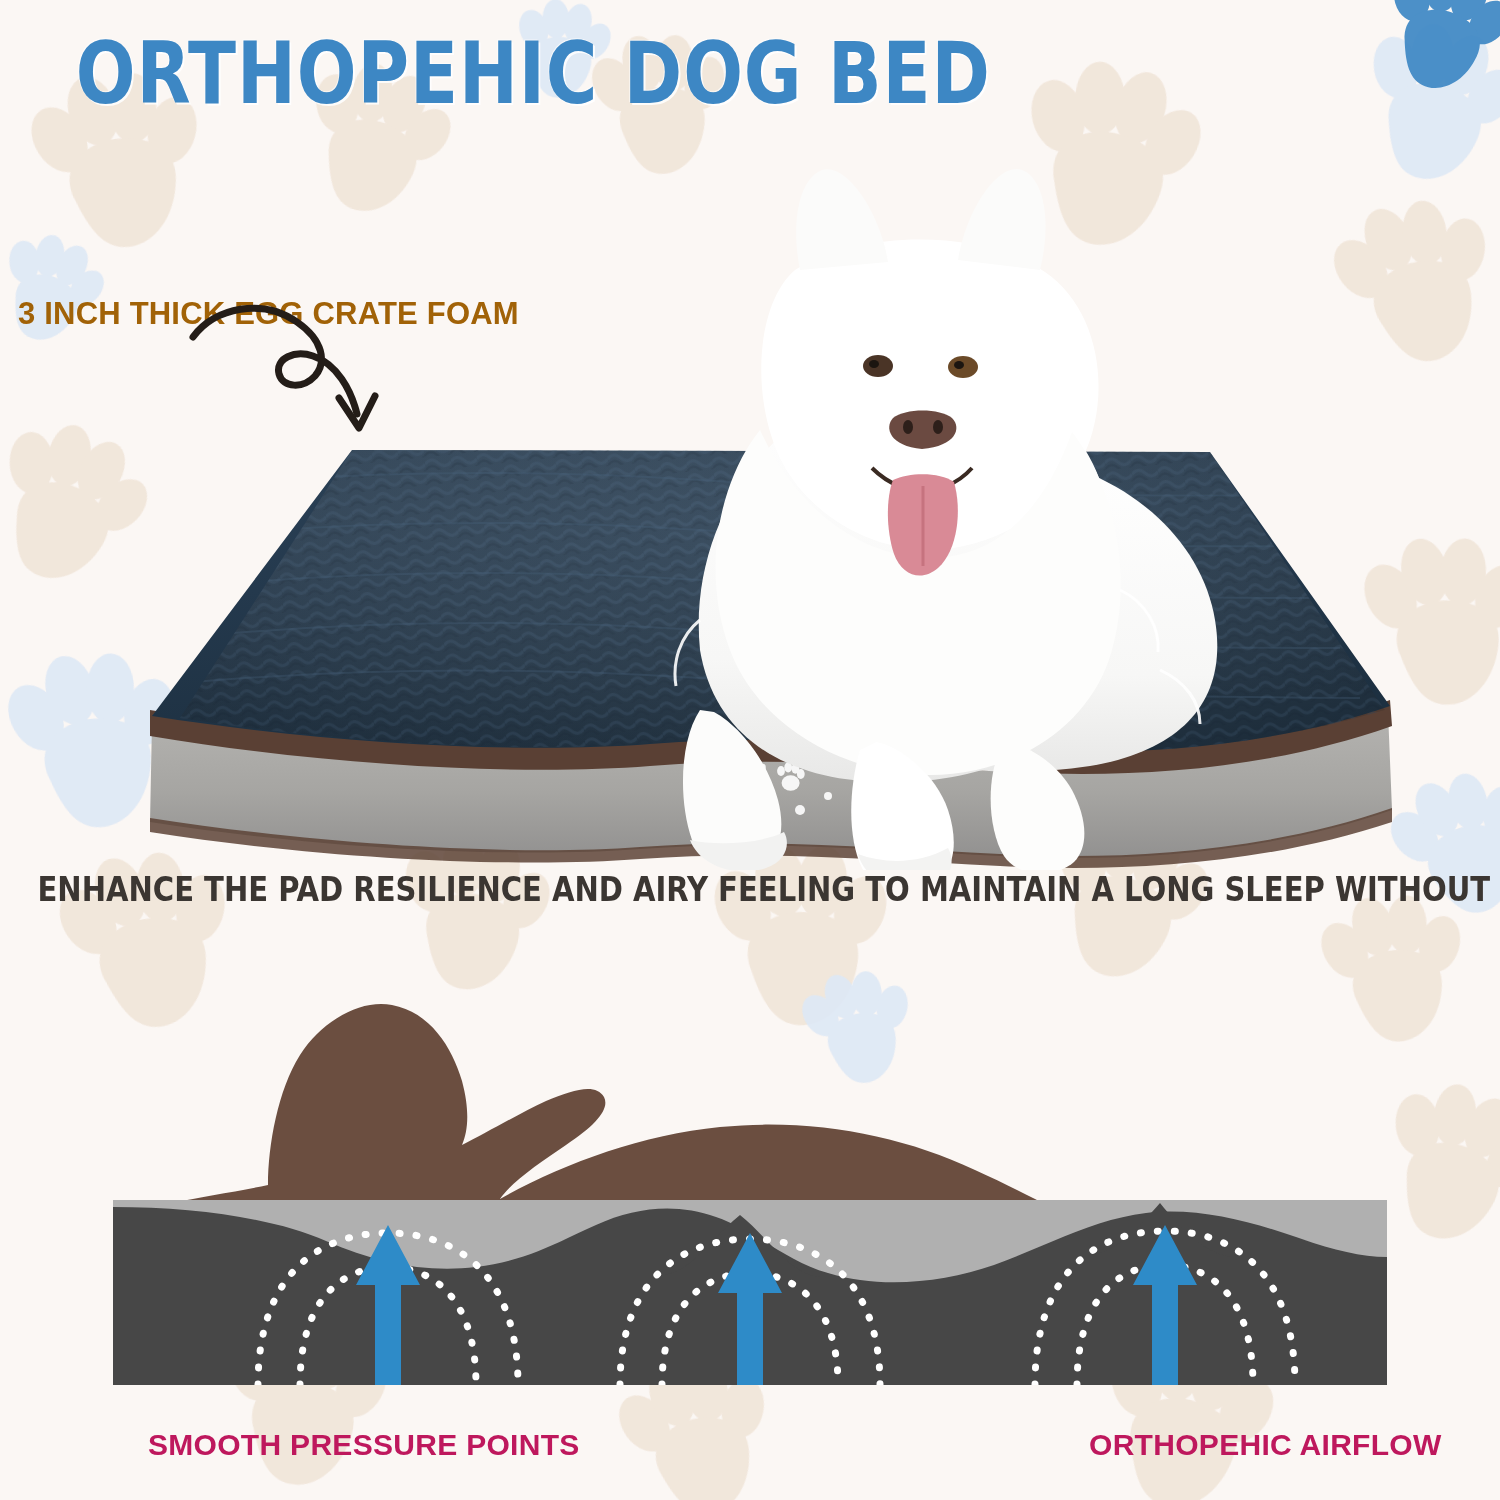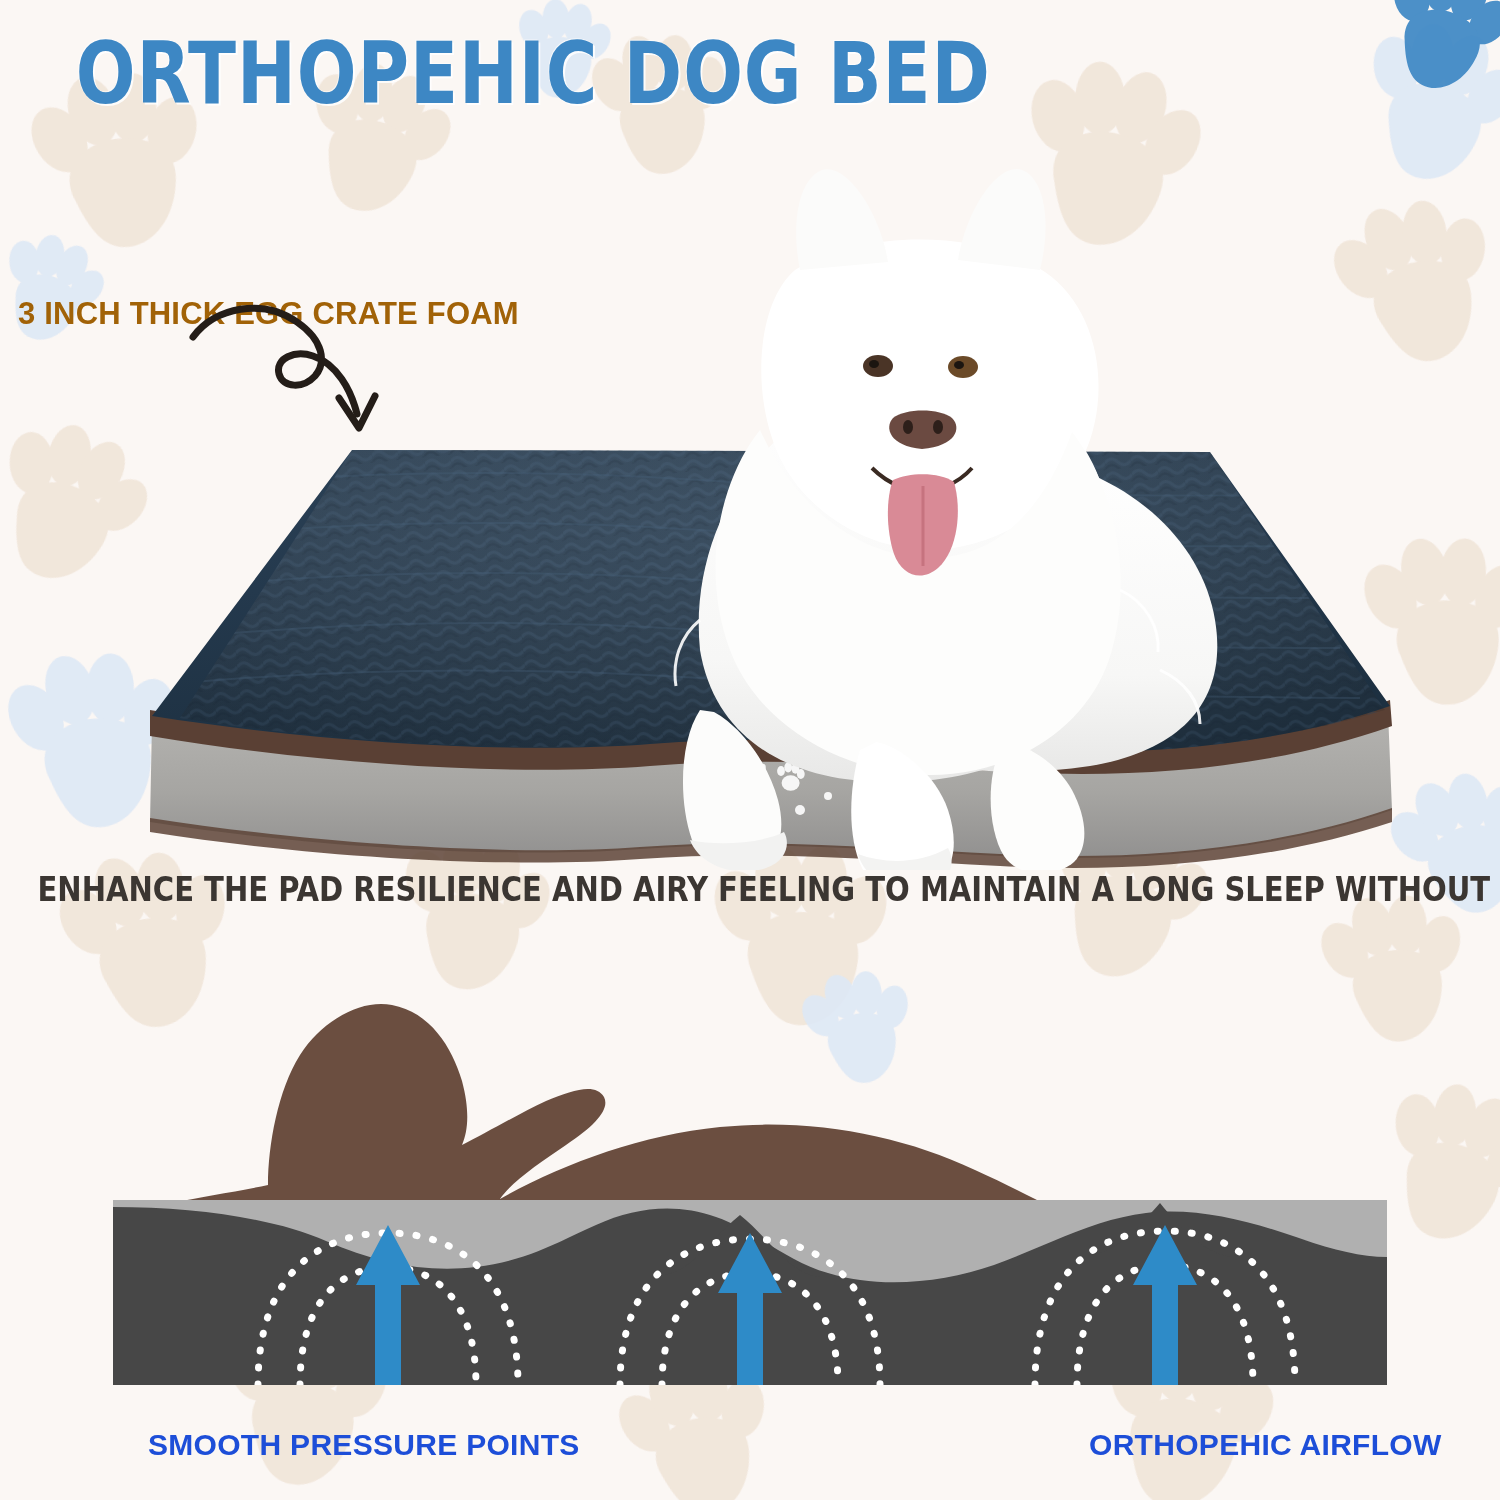--- a/index.html
+++ b/index.html
@@ -61,21 +61,21 @@
 
   
   #cross-section {
     position:absolute; left:0; top:985px; width:1500px; height:400px; z-index:3;
   }
   #cross-section svg { display:block; }
 
   
   .bottom-label {
     position:absolute; z-index:6;
-    font-size:30px; font-weight:bold; color:#1d4ed8;
+    font-size:30px; font-weight:bold; color:#be185d;
     letter-spacing:.3px; white-space:nowrap;
   }
   #label-pressure { left:148px; top:1428px; }
   #label-airflow  { left:1089px; top:1428px; }
 </style>
 </head>
 <body>
 
 <div id="bg-layer">
   <svg viewBox="0 0 1500 1500" xmlns="http://www.w3.org/2000/svg">

